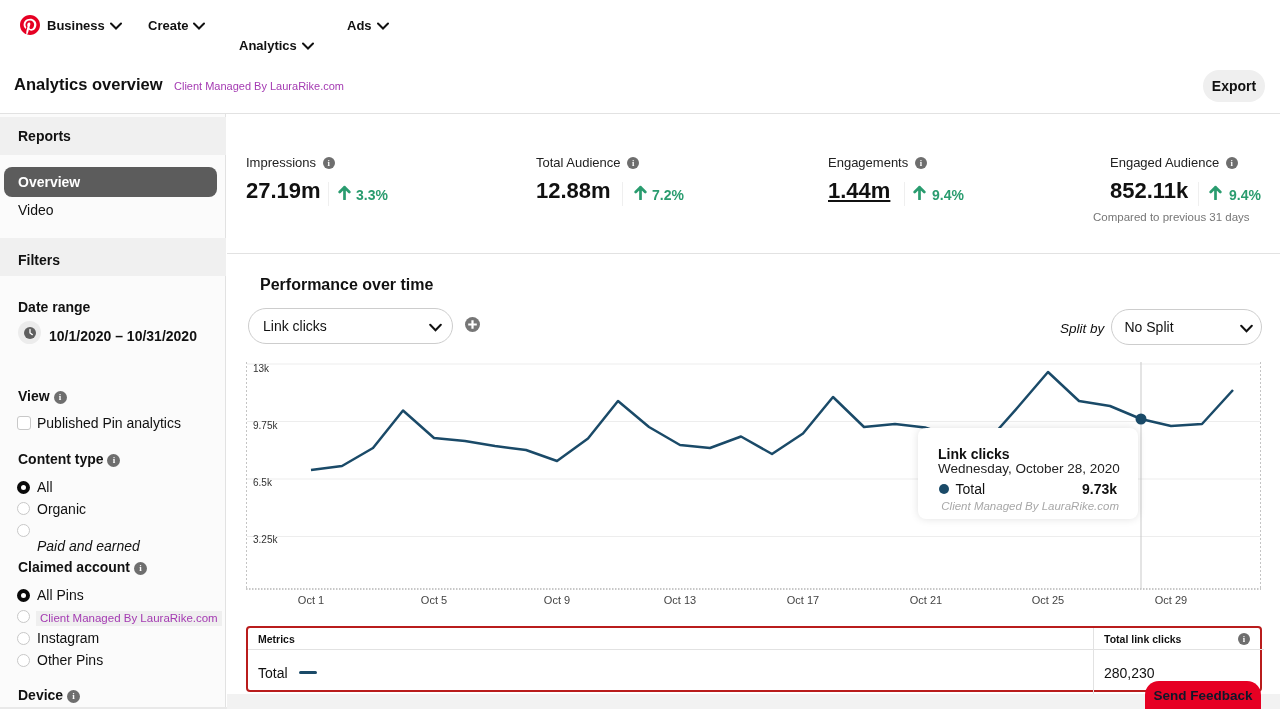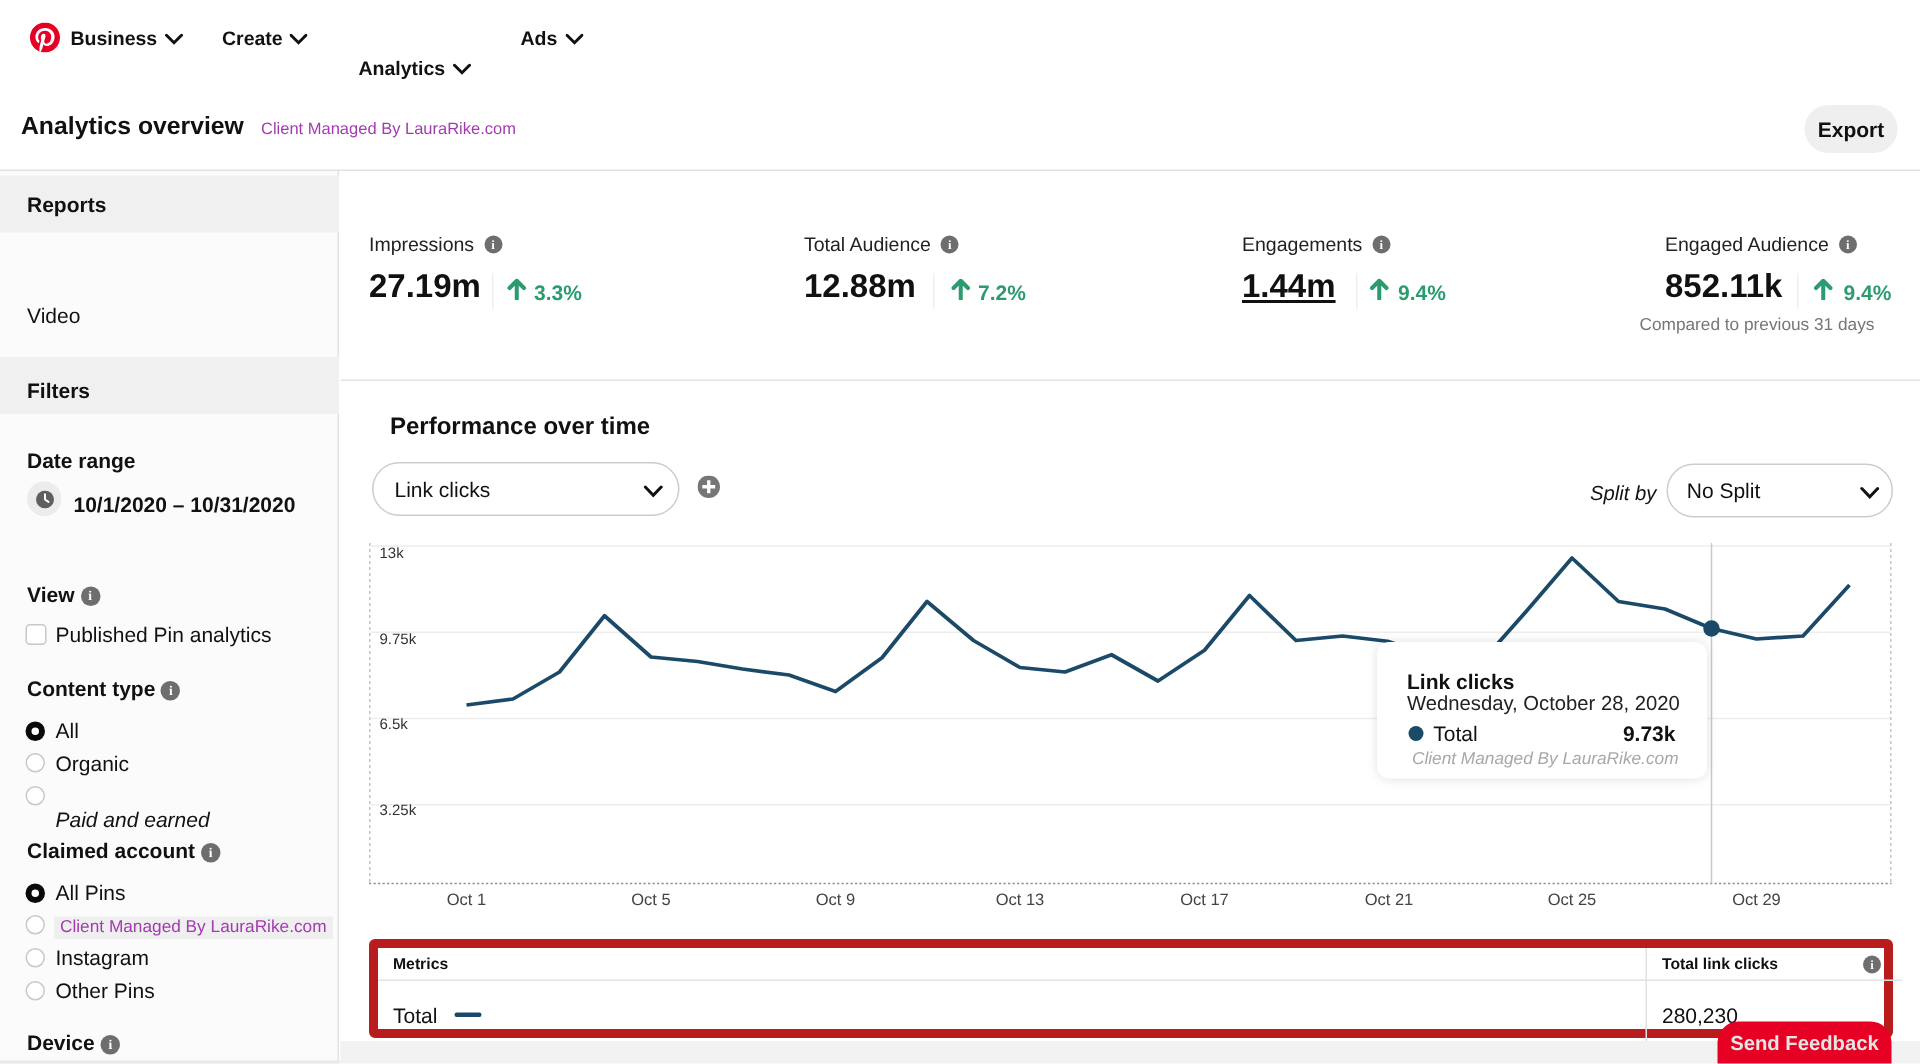--- a/index.html
+++ b/index.html
@@ -50,29 +50,29 @@
 
 #tooltip { position:absolute; left:918px; top:428px; width:220px; height:91px; background:#fff; border-radius:8px;
   box-shadow:0 0 8px rgba(0,0,0,0.12); font-size:13.5px; }
 #tt-title { position:absolute; left:20px; top:18px; font-weight:bold; font-size:14px; }
 #tt-date { position:absolute; left:20px; top:33px; font-size:13.5px; color:#222; }
 #tt-dot { position:absolute; left:21px; top:56px; width:10px; height:10px; border-radius:50%; background:#1a4a68; }
 #tt-total { position:absolute; left:37.5px; top:53px; font-size:14px; }
 #tt-val { position:absolute; right:21px; top:53px; font-size:14px; font-weight:bold; }
 #tt-client { position:absolute; left:0; right:19px; top:71.5px; font-size:11.5px; color:#a8a8a8; font-style:italic; text-align:right; }
 
-#tbl { position:absolute; left:246px; top:626px; width:1016px; height:66px; border:6px solid #b91c1c; border-radius:4px; background:#fff; }
+#tbl { position:absolute; left:246px; top:626px; width:1016px; height:66px; border:2px solid #b91c1c; border-radius:4px; background:#fff; }
 #tbl .colline { position:absolute; left:845px; top:0; width:1px; height:66px; background:#e2e2e2; }
 #tbl .hline { position:absolute; left:0; top:21px; width:1016px; height:1px; background:#e2e2e2; }
 #tbl .th { position:absolute; top:5px; font-size:10.5px; font-weight:bold; }
 
 #footer { position:absolute; left:227px; top:694px; width:1053px; height:15px; background:#f2f2f2; }
 #footerL { position:absolute; left:0; top:707px; width:227px; height:2px; background:#e9e9e9; }
 #feedback { position:absolute; left:1145px; top:681px; width:116px; height:28px; background:#e60023; border-radius:14px 14px 0 0;
-  color:#e5e5e5; font-weight:bold; font-size:13.5px; text-align:center; line-height:30px; }
+  color:#0f172a; font-weight:bold; font-size:13.5px; text-align:center; line-height:30px; }
 </style>
 </head>
 <body>
 
 <div id="nav">
   <svg class="logo" viewBox="0 0 24 24">
       <path fill="#e60023" d="M12 0C5.373 0 0 5.372 0 12c0 5.084 3.163 9.426 7.627 11.174-.105-.949-.2-2.405.042-3.441.218-.937 1.407-5.965 1.407-5.965s-.359-.719-.359-1.782c0-1.668.967-2.914 2.171-2.914 1.023 0 1.518.769 1.518 1.69 0 1.03-.655 2.569-.994 3.995-.283 1.195.599 2.169 1.777 2.169 2.133 0 3.772-2.249 3.772-5.495 0-2.873-2.064-4.882-5.012-4.882-3.414 0-5.418 2.561-5.418 5.208 0 1.031.397 2.137.893 2.738.098.119.112.224.083.345l-.333 1.36c-.053.22-.174.267-.402.161-1.499-.698-2.436-2.889-2.436-4.649 0-3.785 2.75-7.262 7.929-7.262 4.163 0 7.398 2.966 7.398 6.931 0 4.136-2.607 7.464-6.227 7.464-1.216 0-2.359-.631-2.75-1.378l-.748 2.853c-.271 1.042-1.002 2.349-1.492 3.146C9.57 23.812 10.763 24 12 24c6.627 0 12-5.373 12-12 0-6.628-5.373-12-12-12z"></path>
     </svg>
   <span class="navitem" style="left:47px;">Business<svg class="chev" width="12" height="8" viewBox="0 0 12 8">
         <path d="M1 1.5 6 6.5 11 1.5" stroke="#111" stroke-width="2" fill="none" stroke-linecap="round"></path>
@@ -89,20 +89,21 @@
 </div>
 
 <div id="h1">Analytics overview</div>
 <div id="managed">Client Managed By LauraRike.com</div>
 <div id="export">Export</div>
 <div class="divider" style="top:113px;"></div>
 
 <div id="sidebar">
   <div class="band" style="top:3px; height:38px;"></div>
   <div class="sb-head" style="top:14px;">Reports</div>
+  <div id="pill">Overview</div>
   <div class="sb-item" style="top:87.5px;">Video</div>
   <div class="band" style="top:124px; height:38px;"></div>
   <div class="sb-head" style="top:138px;">Filters</div>
   <div class="sb-head" style="top:185px;">Date range</div>
   <div style="position:absolute; left:18px; top:207px; width:23px; height:23px; border-radius:50%; background:#ececec;"></div>
   <svg style="position:absolute; left:23.5px; top:212.5px;" width="12" height="12" viewBox="0 0 12 12">
       <circle cx="6" cy="6" r="6" fill="#5f5f5f"></circle>
       <path d="M6 2.5 V6 L8.3 7.6" stroke="#fff" stroke-width="1.3" fill="none" stroke-linecap="round"></path>
     </svg>
   <div class="sb-head" style="left:49px; top:214px;">10/1/2020 – 10/31/2020</div>

